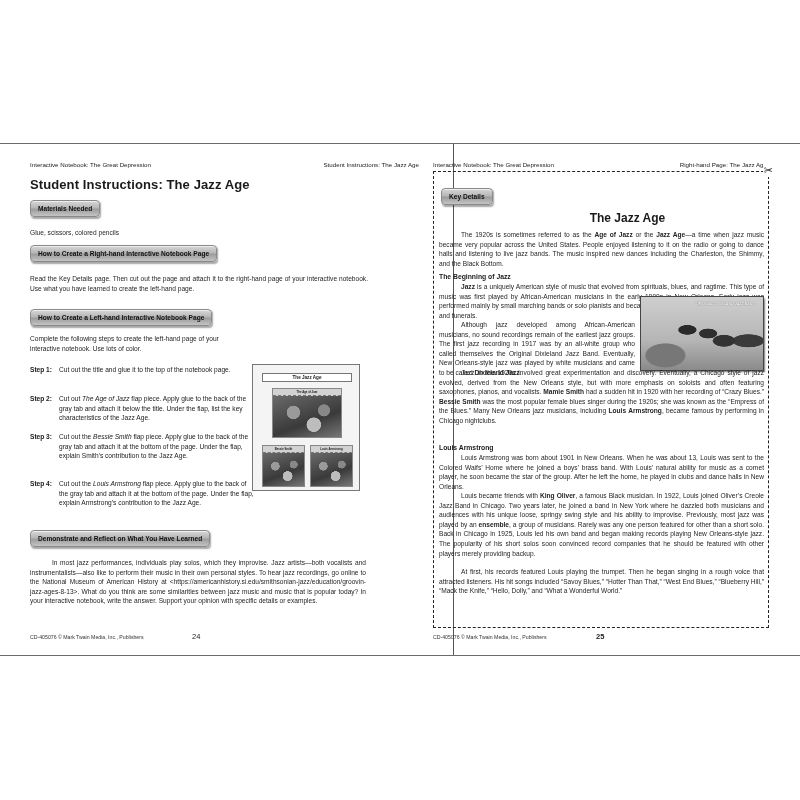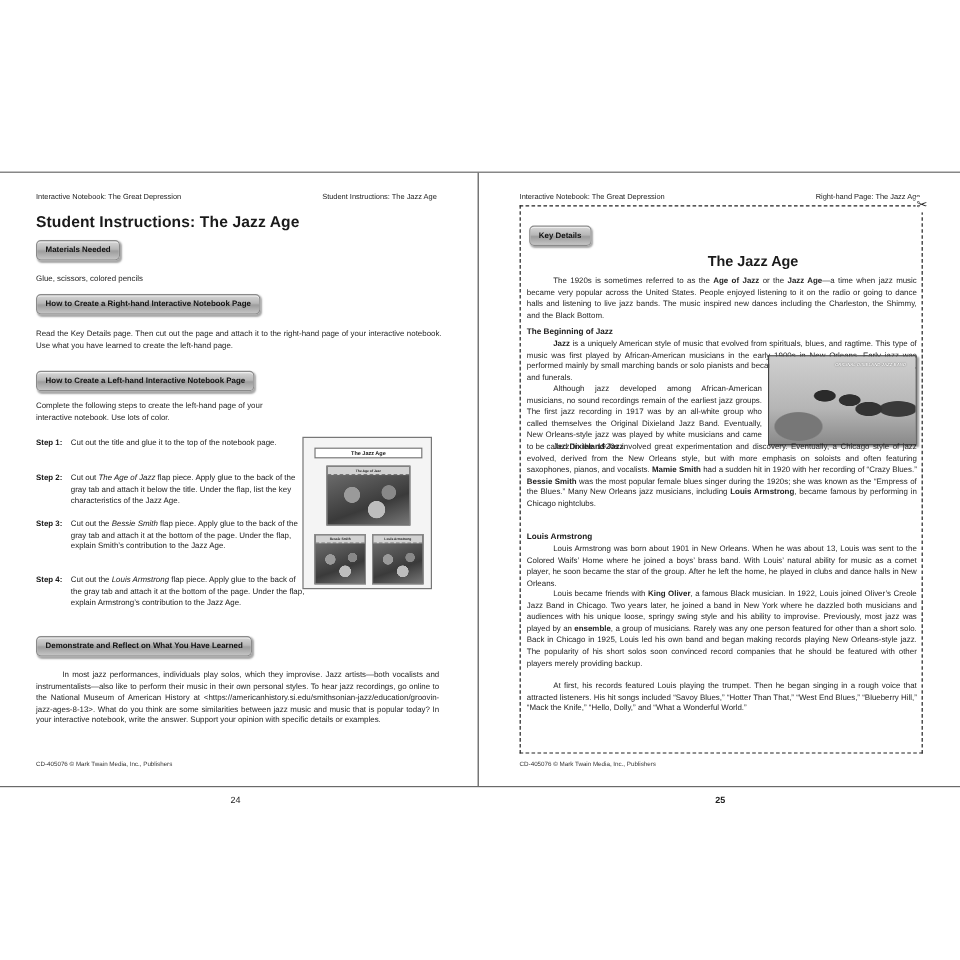--- a/index.html
+++ b/index.html
@@ -2,21 +2,21 @@
 <html><head>
 <meta charset="utf-8">
 <style>
   * { box-sizing: border-box; margin: 0; padding: 0; }
   html, body { width: 800px; height: 800px; background: #ffffff; overflow: hidden; }
   body { font-family: "Liberation Sans", sans-serif; color: #1a1a1a; position: relative; }
 
   .spread { position: absolute; left: 0; top: 143px; width: 800px; height: 513px;
             border-top: 1.5px solid #6a6a6a; border-bottom: 1.5px solid #6a6a6a; }
   .page { position: absolute; top: 0; height: 100%; }
-  .page.left { left: 0; width: 399px; border-right: 1.5px solid #555; }
+  .page.left { left: 0; width: 454px; border-right: 1.5px solid #555; }
   .page.right { left: 399px; width: 401px; }
 
   .running-head { position: absolute; top: 17px; font-size: 6.2px; color: #222; }
   .left .rh-l { left: 30px; } .left .rh-r { right: 34px; }
   .right .rh-l { left: 34px; } .right .rh-r { right: 33px; }
 
   .page-title { position: absolute; left: 30px; top: 33px; font-size: 13px; font-weight: bold; letter-spacing: 0.1px; }
 
   .tab { position: absolute; display: inline-block; padding: 4px 7px 4px 7px; font-size: 6.6px; font-weight: bold;
          color: #111; border-radius: 4px; border: 1px solid #8a8a8a;
@@ -26,21 +26,21 @@
   .text { position: absolute; font-size: 6.6px; line-height: 9.6px; color: #1f1f1f; }
   .just { text-align: justify; }
   .indent { text-indent: 22px; }
 
   .step { position: absolute; left: 30px; width: 225px; font-size: 6.6px; line-height: 9.6px; display: flex; }
   .step .lbl { font-weight: bold; width: 29px; flex: none; }
   .step .body { flex: 1; }
   .i { font-style: italic; }
 
   .footer { position: absolute; top: 490px; font-size: 5.2px; color: #333; }
-  .pnum { position: absolute; top: 488px; font-size: 7.5px; color: #222; margin-top: 30px; }
+  .pnum { position: absolute; top: 488px; font-size: 7.5px; color: #222; }
 
   
   .thumb { position: absolute; left: 252px; top: 220px; width: 108px; height: 127px; border: 1px solid #777; background: #f4f4f4; }
   .thumb .ttl { position: absolute; left: 9px; top: 8px; width: 90px; height: 9px; border: 1px solid #777; background: #fff;
                 font-size: 4.6px; font-weight: bold; text-align: center; line-height: 7px; }
   .flap { position: absolute; border: 1px solid #888; background: #555; overflow: hidden; }
   .flap .flabel { position: absolute; left: 0; top: 0; width: 100%; height: 7px; background: #d2d2d2;
                   border-bottom: 1px dashed #777; font-size: 2.8px; text-align: center; line-height: 6px; font-weight: bold; }
   .photo-fill { position: absolute; left: 0; right: 0; bottom: 0; top: 7px;
                 background: radial-gradient(circle at 30% 40%, #9a9a9a 0 12%, transparent 13%),

